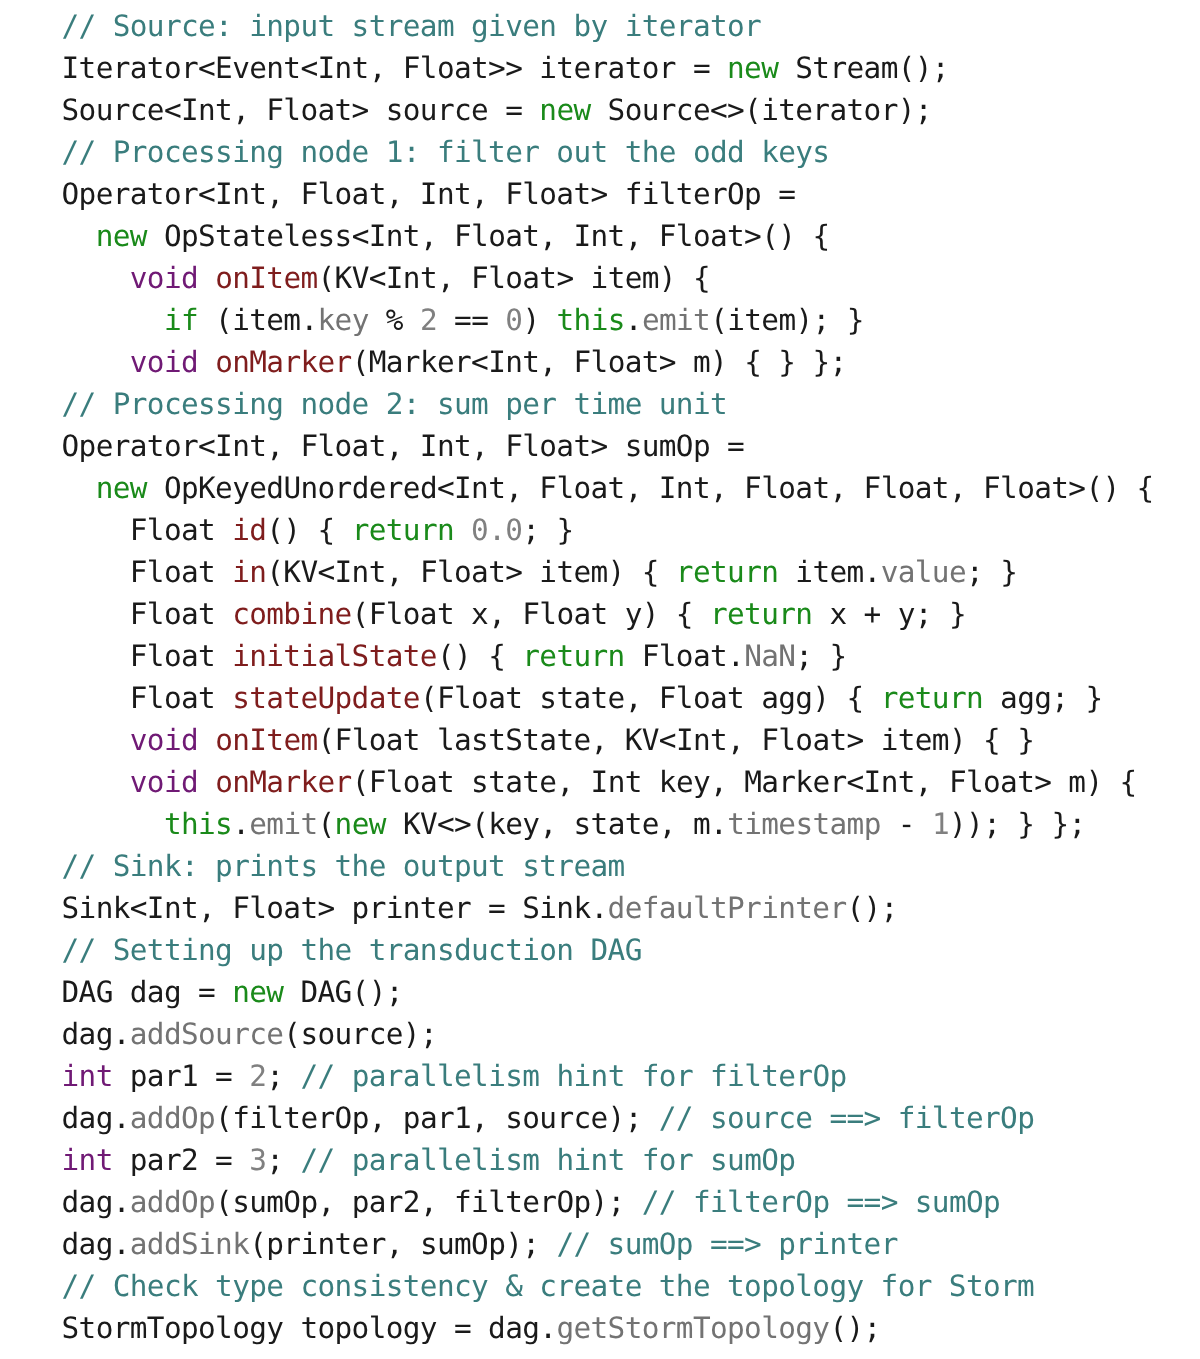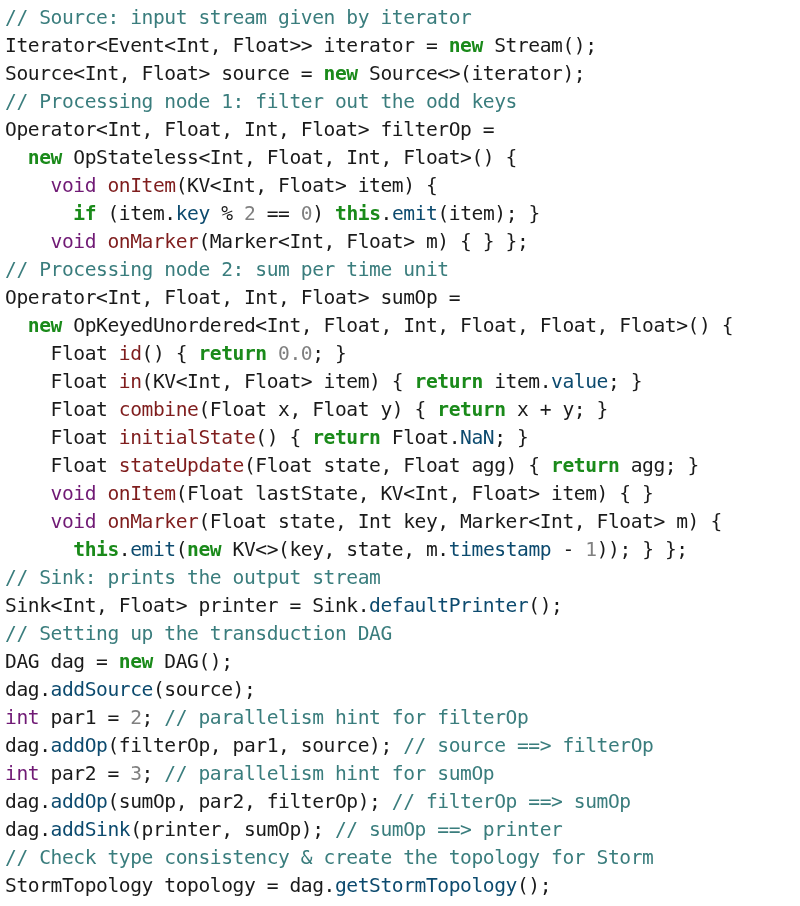--- a/index.html
+++ b/index.html
@@ -26,27 +26,28 @@
     letter-spacing: -0.42px;
     color: #1a1a1a;
     white-space: pre;
     -webkit-font-smoothing: antialiased;
   }
 
   .code-line {
     display: block;
     height: 28px;
     white-space: pre;
+    margin-left: 36px;
   }
 
   
   .t-plain    { color: #1a1a1a; }
   .t-comment  { color: #3a7d7d; }
-  .t-keyword  { color: #1a8a1a; font-weight: bold; }
+  .t-keyword  { color: #1a8a1a; font-weight: normal; }
   .t-type     { color: #701a75; font-weight: normal; }
   .t-method   { color: #7f1d1d; }
-  .t-member   { color: #0c4a6e; }
+  .t-member   { color: #737373; }
   .t-number   { color: #808080; }
 </style>
 </head>
 <body>
 
 <div id="code-listing"><span class="code-line"><span class="t-comment">// Source: input stream given by iterator</span></span><span class="code-line"><span class="t-plain">Iterator&lt;Event&lt;Int, Float&gt;&gt; iterator = </span><span class="t-keyword">new</span><span class="t-plain"> Stream();</span></span><span class="code-line"><span class="t-plain">Source&lt;Int, Float&gt; source = </span><span class="t-keyword">new</span><span class="t-plain"> Source&lt;&gt;(iterator);</span></span><span class="code-line"><span class="t-comment">// Processing node 1: filter out the odd keys</span></span><span class="code-line"><span class="t-plain">Operator&lt;Int, Float, Int, Float&gt; filterOp =</span></span><span class="code-line"><span class="t-plain">  </span><span class="t-keyword">new</span><span class="t-plain"> OpStateless&lt;Int, Float, Int, Float&gt;() {</span></span><span class="code-line"><span class="t-plain">    </span><span class="t-type">void</span><span class="t-plain"> </span><span class="t-method">onItem</span><span class="t-plain">(KV&lt;Int, Float&gt; item) {</span></span><span class="code-line"><span class="t-plain">      </span><span class="t-keyword">if</span><span class="t-plain"> (item.</span><span class="t-member">key</span><span class="t-plain"> % </span><span class="t-number">2</span><span class="t-plain"> == </span><span class="t-number">0</span><span class="t-plain">) </span><span class="t-keyword">this</span><span class="t-plain">.</span><span class="t-member">emit</span><span class="t-plain">(item); }</span></span><span class="code-line"><span class="t-plain">    </span><span class="t-type">void</span><span class="t-plain"> </span><span class="t-method">onMarker</span><span class="t-plain">(Marker&lt;Int, Float&gt; m) { } };</span></span><span class="code-line"><span class="t-comment">// Processing node 2: sum per time unit</span></span><span class="code-line"><span class="t-plain">Operator&lt;Int, Float, Int, Float&gt; sumOp =</span></span><span class="code-line"><span class="t-plain">  </span><span class="t-keyword">new</span><span class="t-plain"> OpKeyedUnordered&lt;Int, Float, Int, Float, Float, Float&gt;() {</span></span><span class="code-line"><span class="t-plain">    Float </span><span class="t-method">id</span><span class="t-plain">() { </span><span class="t-keyword">return</span><span class="t-plain"> </span><span class="t-number">0.0</span><span class="t-plain">; }</span></span><span class="code-line"><span class="t-plain">    Float </span><span class="t-method">in</span><span class="t-plain">(KV&lt;Int, Float&gt; item) { </span><span class="t-keyword">return</span><span class="t-plain"> item.</span><span class="t-member">value</span><span class="t-plain">; }</span></span><span class="code-line"><span class="t-plain">    Float </span><span class="t-method">combine</span><span class="t-plain">(Float x, Float y) { </span><span class="t-keyword">return</span><span class="t-plain"> x + y; }</span></span><span class="code-line"><span class="t-plain">    Float </span><span class="t-method">initialState</span><span class="t-plain">() { </span><span class="t-keyword">return</span><span class="t-plain"> Float.</span><span class="t-member">NaN</span><span class="t-plain">; }</span></span><span class="code-line"><span class="t-plain">    Float </span><span class="t-method">stateUpdate</span><span class="t-plain">(Float state, Float agg) { </span><span class="t-keyword">return</span><span class="t-plain"> agg; }</span></span><span class="code-line"><span class="t-plain">    </span><span class="t-type">void</span><span class="t-plain"> </span><span class="t-method">onItem</span><span class="t-plain">(Float lastState, KV&lt;Int, Float&gt; item) { }</span></span><span class="code-line"><span class="t-plain">    </span><span class="t-type">void</span><span class="t-plain"> </span><span class="t-method">onMarker</span><span class="t-plain">(Float state, Int key, Marker&lt;Int, Float&gt; m) {</span></span><span class="code-line"><span class="t-plain">      </span><span class="t-keyword">this</span><span class="t-plain">.</span><span class="t-member">emit</span><span class="t-plain">(</span><span class="t-keyword">new</span><span class="t-plain"> KV&lt;&gt;(key, state, m.</span><span class="t-member">timestamp</span><span class="t-plain"> - </span><span class="t-number">1</span><span class="t-plain">)); } };</span></span><span class="code-line"><span class="t-comment">// Sink: prints the output stream</span></span><span class="code-line"><span class="t-plain">Sink&lt;Int, Float&gt; printer = Sink.</span><span class="t-member">defaultPrinter</span><span class="t-plain">();</span></span><span class="code-line"><span class="t-comment">// Setting up the transduction DAG</span></span><span class="code-line"><span class="t-plain">DAG dag = </span><span class="t-keyword">new</span><span class="t-plain"> DAG();</span></span><span class="code-line"><span class="t-plain">dag.</span><span class="t-member">addSource</span><span class="t-plain">(source);</span></span><span class="code-line"><span class="t-type">int</span><span class="t-plain"> par1 = </span><span class="t-number">2</span><span class="t-plain">; </span><span class="t-comment">// parallelism hint for filterOp</span></span><span class="code-line"><span class="t-plain">dag.</span><span class="t-member">addOp</span><span class="t-plain">(filterOp, par1, source); </span><span class="t-comment">// source ==&gt; filterOp</span></span><span class="code-line"><span class="t-type">int</span><span class="t-plain"> par2 = </span><span class="t-number">3</span><span class="t-plain">; </span><span class="t-comment">// parallelism hint for sumOp</span></span><span class="code-line"><span class="t-plain">dag.</span><span class="t-member">addOp</span><span class="t-plain">(sumOp, par2, filterOp); </span><span class="t-comment">// filterOp ==&gt; sumOp</span></span><span class="code-line"><span class="t-plain">dag.</span><span class="t-member">addSink</span><span class="t-plain">(printer, sumOp); </span><span class="t-comment">// sumOp ==&gt; printer</span></span><span class="code-line"><span class="t-comment">// Check type consistency &amp; create the topology for Storm</span></span><span class="code-line"><span class="t-plain">StormTopology topology = dag.</span><span class="t-member">getStormTopology</span><span class="t-plain">();</span></span></div>
 
 </body></html>

